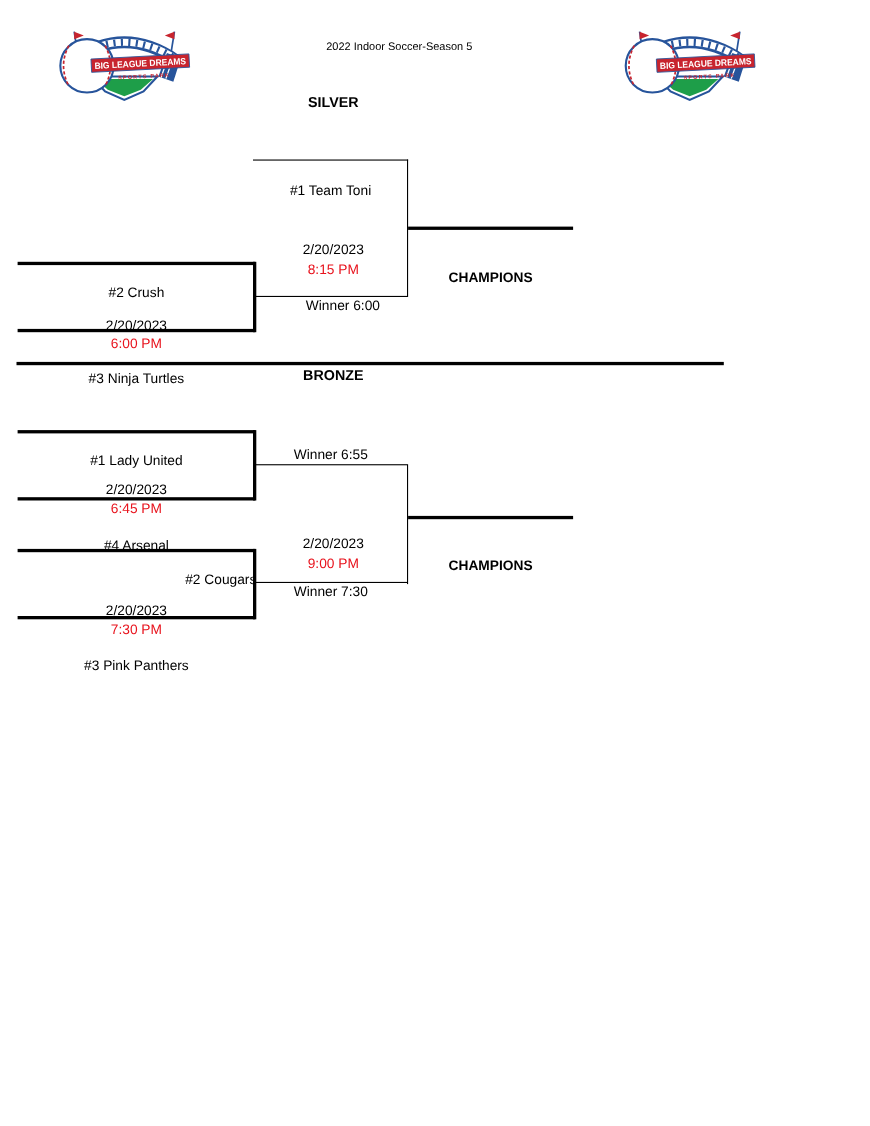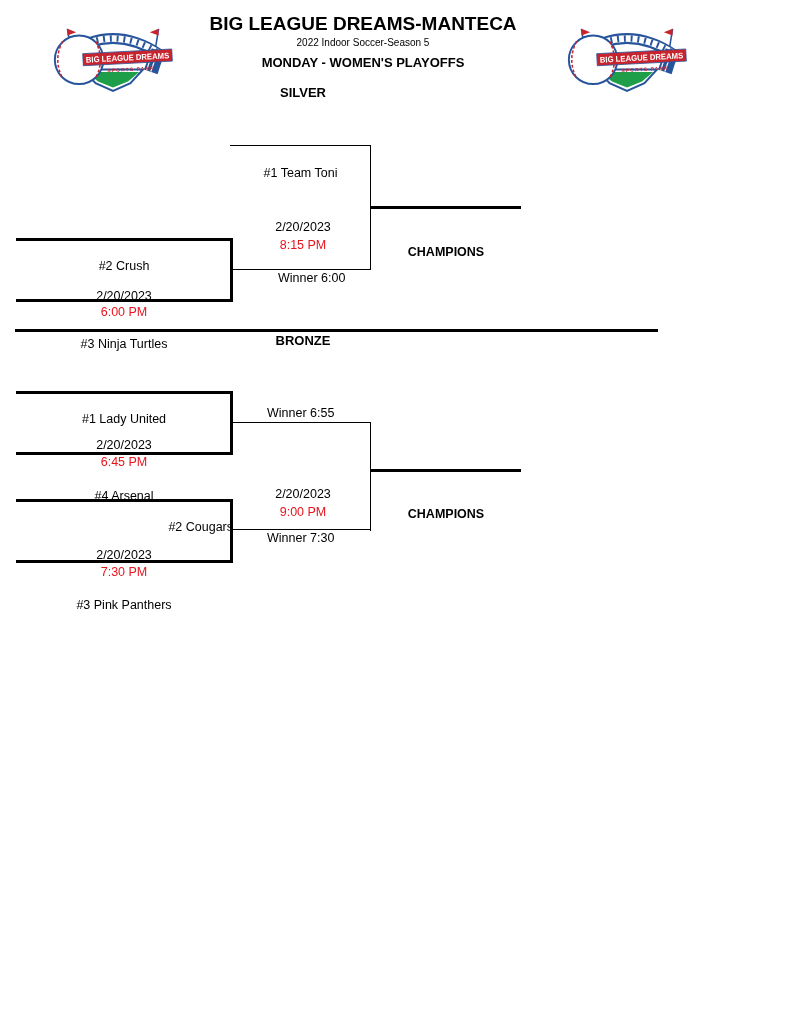--- a/index.html
+++ b/index.html
@@ -112,23 +112,21 @@
         <path class="stroke-red" d="M47 28 Q57 47 47 66" stroke-width="1.6" fill="none" stroke-dasharray="3 2"></path>
       </g>
       <g transform="rotate(-3 75 45)">
         <rect class="fill-red stroke-navy" x="34" y="38.5" width="92" height="12.5" stroke-width="0.8"></rect>
         <text class="banner-text" x="80" y="48" text-anchor="middle" textLength="86" lengthAdjust="spacingAndGlyphs">BIG LEAGUE DREAMS</text>
         <text class="subtext" x="83" y="59" text-anchor="middle">SPORTS PARK</text>
       </g>
     </svg>
   </div>
 
-  <div class="abs title">BIG LEAGUE DREAMS-MANTECA</div>
   <div class="abs subtitle">2022 Indoor Soccer-Season 5</div>
-  <div class="abs subtitle2">MONDAY - WOMEN'S PLAYOFFS</div>
 
   <div class="abs section-label" style="top:85px;left:230px;">SILVER</div>
 
   <div class="abs bt ctr" style="top:131px;left:230px;width:141px;">#1 Team Toni</div>
   <div class="hline thin" style="top:145px;left:230px;width:141px;"></div>
   <div class="vline thin" style="top:145px;left:370px;height:125px;"></div>
 
   <div class="abs bt ctr" style="top:185px;left:230px;width:146px;">2/20/2023</div>
   <div class="abs bt ctr red" style="top:203px;left:230px;width:146px;">8:15 PM</div>
 

